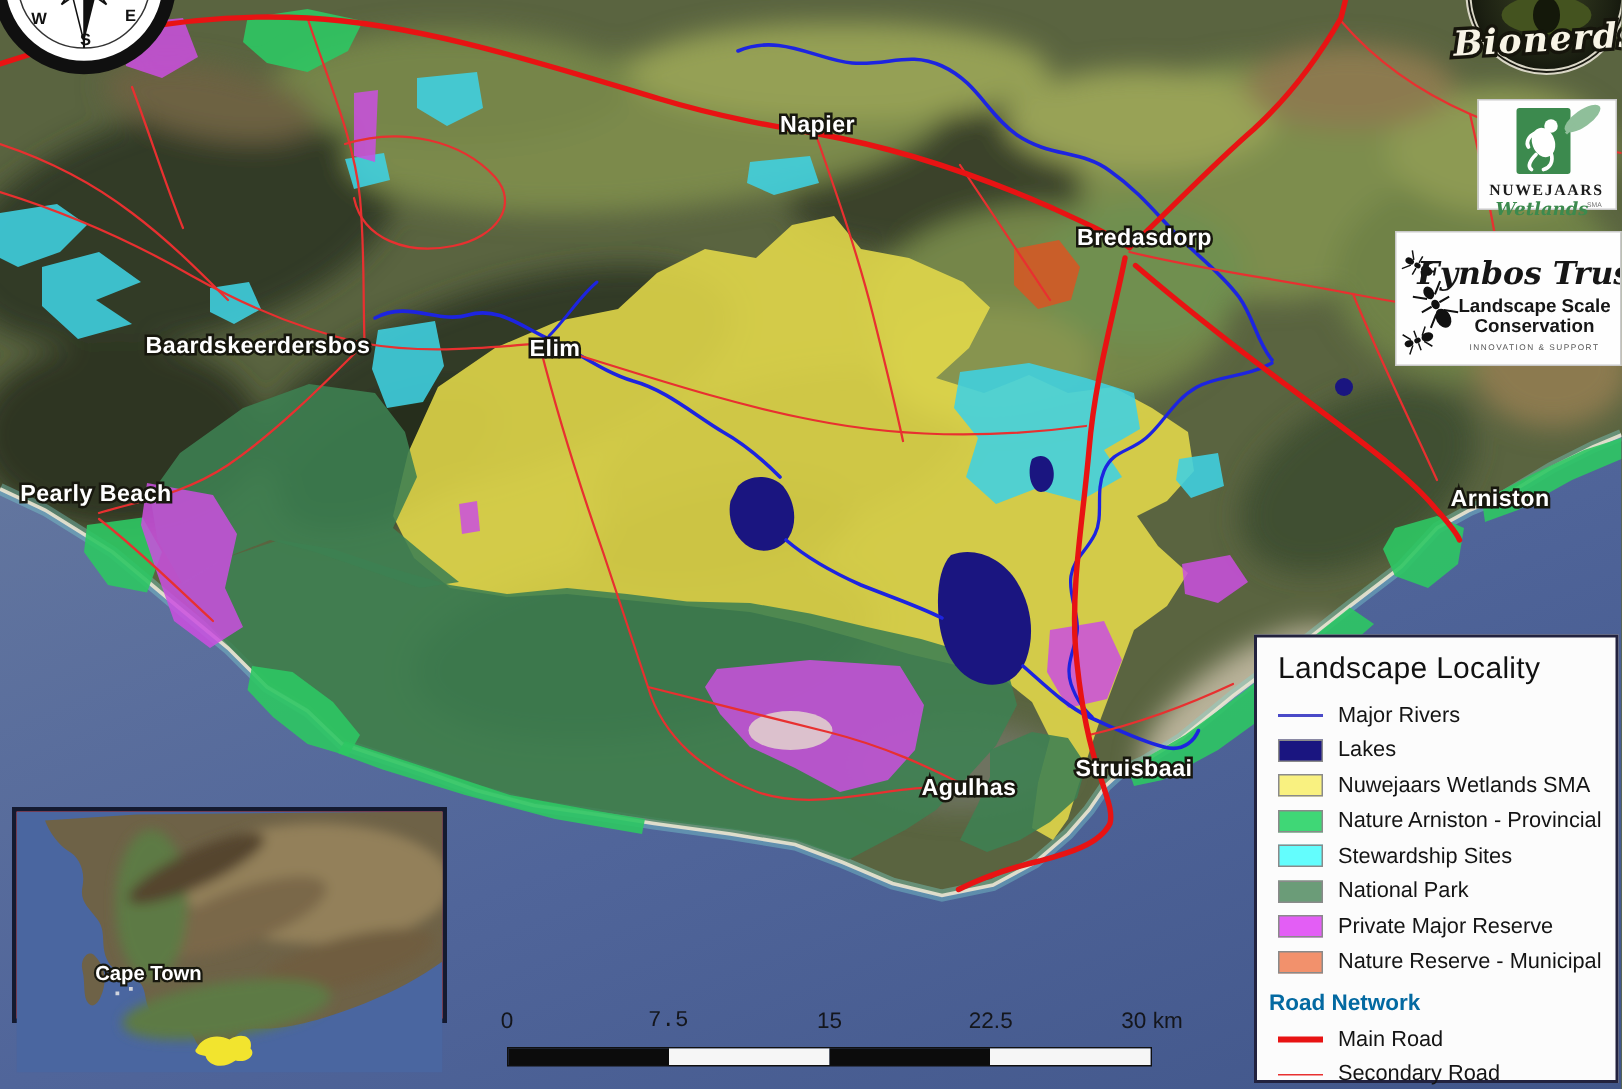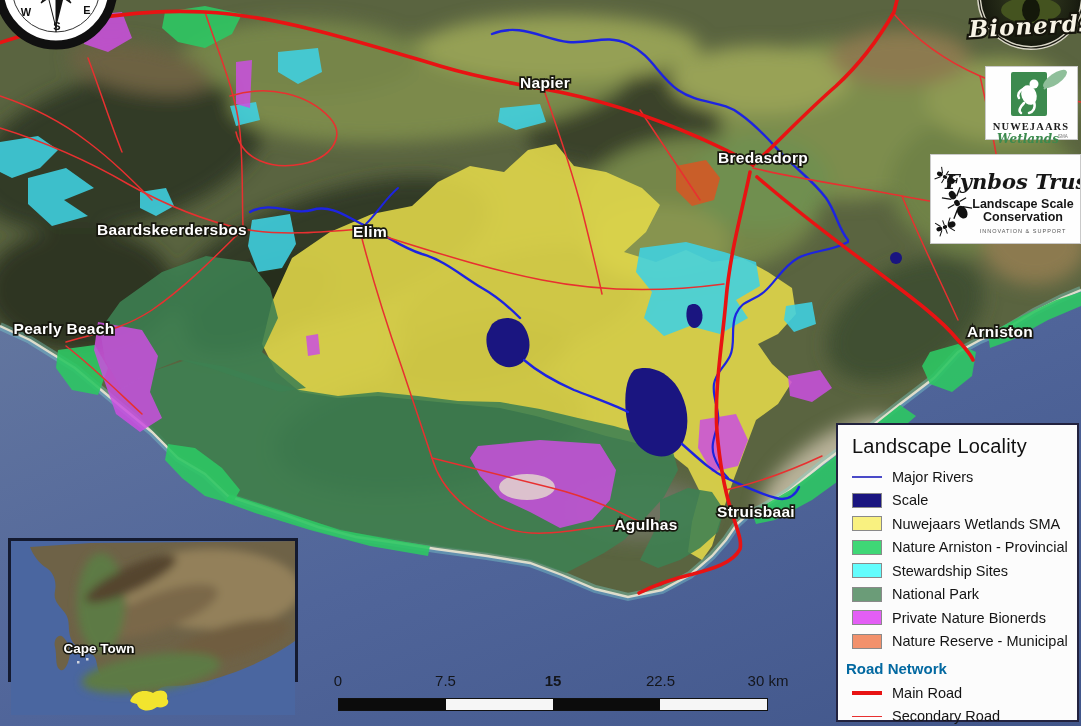--- a/index.html
+++ b/index.html
@@ -257,41 +257,41 @@
 
   <div id="legend">
     <div class="lg-title">Landscape Locality</div>
     <div id="legend-items">
         <div class="lg-row">
           <span class="sw" style="border-top: 2px solid rgb(74, 74, 200); height: 0px;"></span>
           <span class="lb">Major Rivers</span>
         </div>
         <div class="lg-row">
           <span class="sw sw-fill" style="background: rgb(26, 21, 128);"></span>
-          <span class="lb">Scale</span>
+          <span class="lb">Lakes</span>
         </div>
         <div class="lg-row">
           <span class="sw sw-fill" style="background: rgb(249, 241, 128);"></span>
           <span class="lb">Nuwejaars Wetlands SMA</span>
         </div>
         <div class="lg-row">
           <span class="sw sw-fill" style="background: rgb(63, 215, 118);"></span>
           <span class="lb">Nature Arniston - Provincial</span>
         </div>
         <div class="lg-row">
           <span class="sw sw-fill" style="background: rgb(99, 253, 253);"></span>
           <span class="lb">Stewardship Sites</span>
         </div>
         <div class="lg-row">
           <span class="sw sw-fill" style="background: rgb(107, 156, 120);"></span>
           <span class="lb">National Park</span>
         </div>
         <div class="lg-row">
           <span class="sw sw-fill" style="background: rgb(227, 94, 245);"></span>
-          <span class="lb">Private Nature Bionerds</span>
+          <span class="lb">Private Major Reserve</span>
         </div>
         <div class="lg-row">
           <span class="sw sw-fill" style="background: rgb(242, 145, 108);"></span>
           <span class="lb">Nature Reserve - Municipal</span>
         </div>
       </div>
     <div class="lg-sub">Road Network</div>
     <div id="legend-road-items">
         <div class="lg-row">
           <span class="sw" style="border-top: 4px solid rgb(232, 19, 19); height: 0px;"></span>
@@ -300,22 +300,22 @@
         <div class="lg-row">
           <span class="sw" style="border-top: 1.5px solid rgb(232, 48, 48); height: 0px;"></span>
           <span class="lb">Secondary Road</span>
         </div>
       </div>
   </div>
 
   <div id="scalebar">
     <div id="scalebar-labels">
         <span class="tick" style="left: 0%;">0</span>
-        <span class="tick" style="left: 25%;">7.5</span>
-        <span class="tick" style="left: 50%; font-weight: bold;">15</span>
+        <span class="tick" style="left: 25%; font-family: Liberation Mono, monospace;">7.5</span>
+        <span class="tick" style="left: 50%;">15</span>
         <span class="tick" style="left: 75%;">22.5</span>
         <span class="tick" style="left: 100%;">30 km</span>
       </div>
     <div id="scalebar-bar">
       <div class="seg seg-b"></div>
       <div class="seg seg-w"></div>
       <div class="seg seg-b"></div>
       <div class="seg seg-w"></div>
     </div>
   </div>

